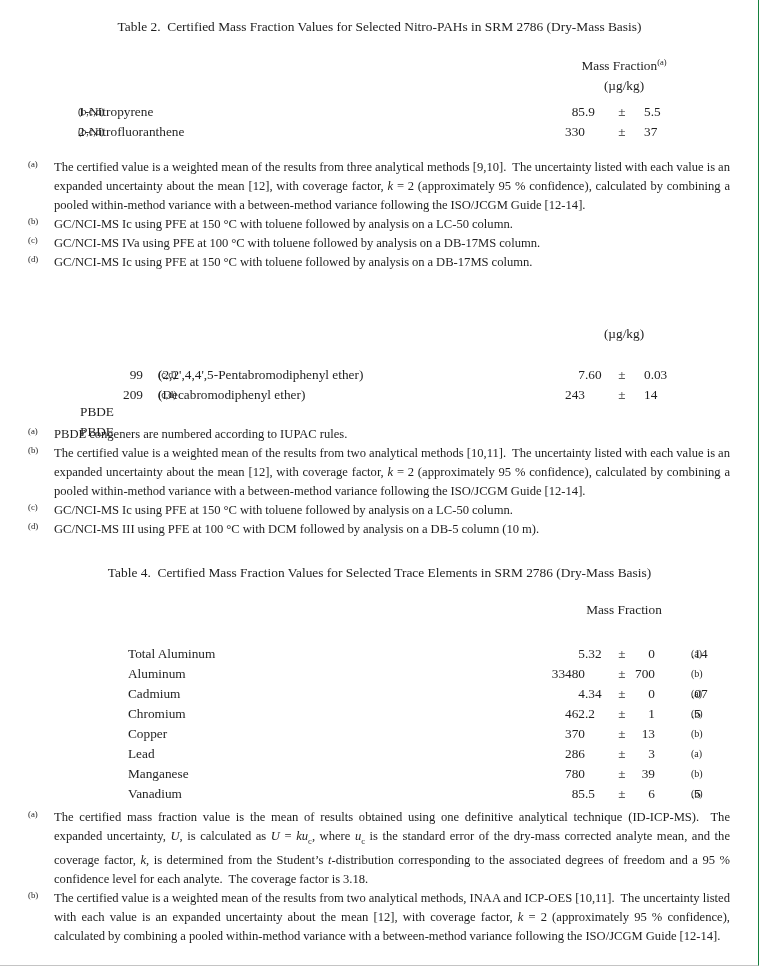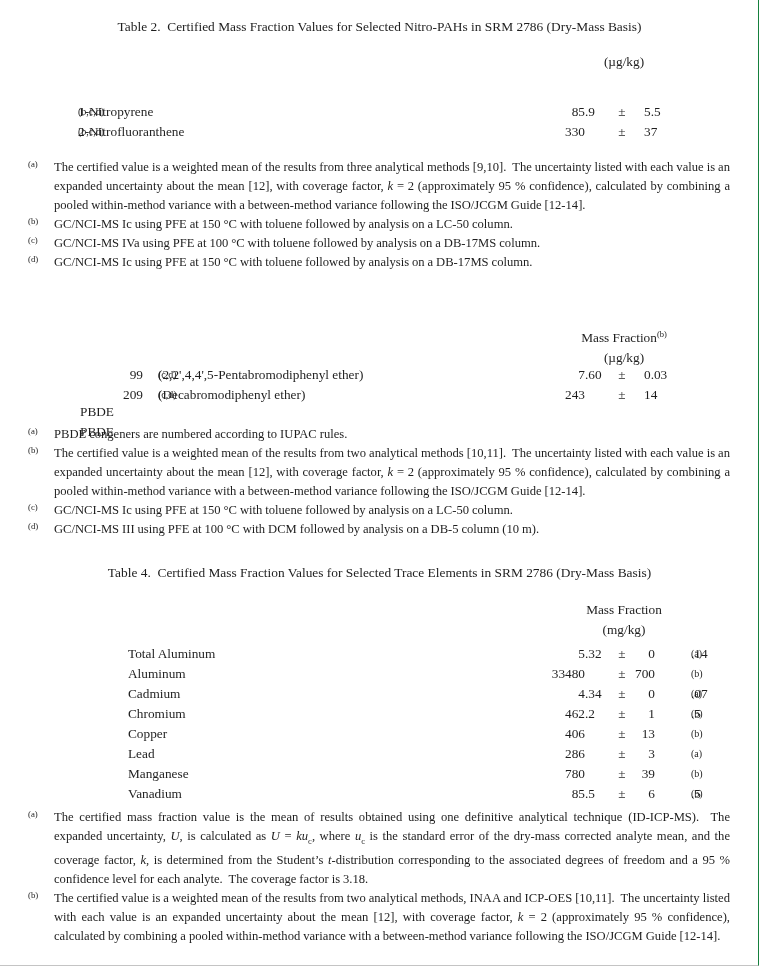--- a/index.html
+++ b/index.html
@@ -56,20 +56,21 @@
   #t3-title  { top:291px; } #t3-header { top:324px; } #t3-rows { top:366px; } #t3-notes { top:425px; }
   #t4-title  { top:560px; } #t4-header { top:596px; } #t4-rows { top:645px; } #t4-notes { top:808px; }
 </style>
 </head>
 <body>
 
 <div class="page">
 
   <div class="t-title" id="t2-title"><span>Table 2.&nbsp; Certified Mass Fraction Values for Selected Nitro-PAHs in SRM 2786 (Dry-Mass Basis)</span><sup></sup><span></span></div>
   <div class="mf-header" id="t2-header">
+    <div><span>Mass Fraction</span><sup>(a)</sup></div>
     <div>(µg/kg)</div>
   </div>
   <div class="rows" id="t2-rows">
       <div class="row t2">
         <span class="name"><span>1-Nitropyrene</span><sup>(b,c,d)</sup></span>
         <span class="vi">85</span>
         <span class="vd">.9</span>
         <span class="pm">±</span>
         <span class="unc"><span>5.5</span><sup></sup></span>
       </div>
@@ -94,21 +95,20 @@
         <sup class="marker">(c)</sup>
         <div class="ftext">GC/NCI-MS IVa using PFE at 100 °C with toluene followed by analysis on a DB-17MS column.</div>
       </div>
       <div class="fn">
         <sup class="marker">(d)</sup>
         <div class="ftext">GC/NCI-MS Ic using PFE at 150 °C with toluene followed by analysis on a DB-17MS column.</div>
       </div>
     </div>
 
   <div class="mf-header" id="t3-header">
-    <div><span>Mass Fraction</span><sup>(b)</sup></div>
     <div>(µg/kg)</div>
   </div>
   <div class="rows" id="t3-rows">
       <div class="row t3">
         <span class="pre">PBDE</span>
         <span class="num">99</span>
         <span class="nm"><span>(2,2',4,4',5-Pentabromodiphenyl ether)</span><sup>(c,d)</sup></span>
         <span class="vi">7</span>
         <span class="vd">.60</span>
         <span class="pm">±</span>
@@ -139,21 +139,20 @@
       </div>
       <div class="fn">
         <sup class="marker">(d)</sup>
         <div class="ftext">GC/NCI-MS III using PFE at 100 °C with DCM followed by analysis on a DB-5 column (10 m).</div>
       </div>
     </div>
 
   <div class="t-title" id="t4-title"><span>Table 4.&nbsp; Certified Mass Fraction Values for Selected Trace Elements in SRM 2786 (Dry-Mass Basis)</span><sup></sup><span></span></div>
   <div class="mf-header" id="t4-header">
     <div><span>Mass Fraction</span><sup></sup></div>
-    <div>(mg/kg)</div>
   </div>
   <div class="rows" id="t4-rows">
       <div class="row t4">
         <span class="name"><span>Total Aluminum</span><sup></sup></span>
         <span class="vi">5</span>
         <span class="vd">.32</span>
         <span class="pm">±</span>
         <span class="ui">0</span>
         <span class="ud"><span>.14</span><sup>(a)</sup></span>
       </div>
@@ -176,21 +175,21 @@
       <div class="row t4">
         <span class="name"><span>Chromium</span><sup></sup></span>
         <span class="vi">462</span>
         <span class="vd">.2</span>
         <span class="pm">±</span>
         <span class="ui">1</span>
         <span class="ud"><span>.5</span><sup>(b)</sup></span>
       </div>
       <div class="row t4">
         <span class="name"><span>Copper</span><sup></sup></span>
-        <span class="vi">406</span>
+        <span class="vi">370</span>
         <span class="vd"></span>
         <span class="pm">±</span>
         <span class="ui">13</span>
         <span class="ud"><span></span><sup>(b)</sup></span>
       </div>
       <div class="row t4">
         <span class="name"><span>Lead</span><sup></sup></span>
         <span class="vi">286</span>
         <span class="vd"></span>
         <span class="pm">±</span>

